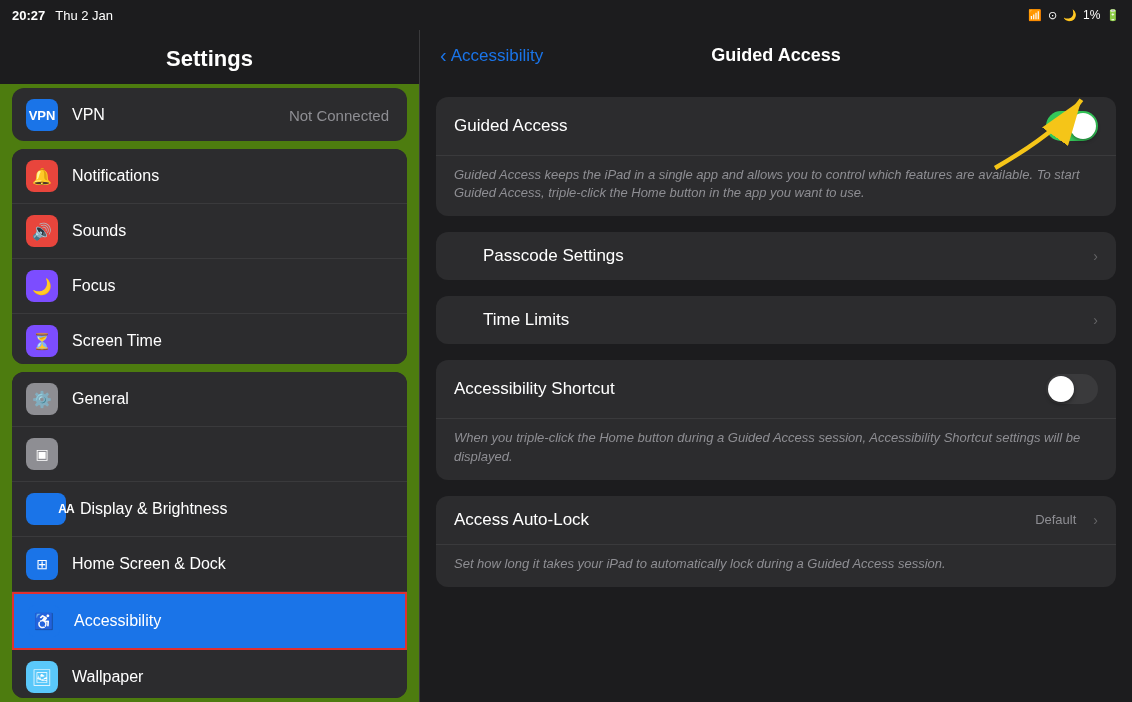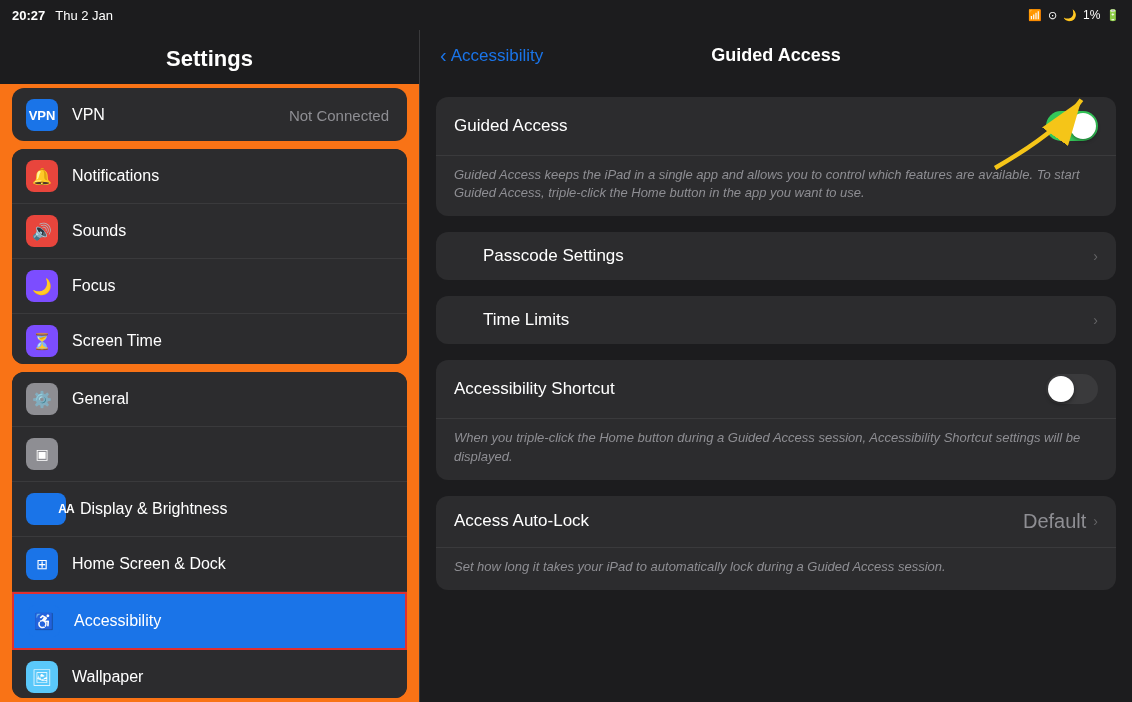--- a/index.html
+++ b/index.html
@@ -47,21 +47,21 @@
     
     .main-content {
       display: flex;
       flex: 1;
       overflow: hidden;
     }
 
     
     .sidebar {
       width: 420px;
-      background: #f97316;
+      background: #4d7c0f;
       display: flex;
       flex-direction: column;
       overflow: hidden;
       flex-shrink: 0;
       border-right: 1px solid #3a3a3c;
     }
 
     .sidebar-title {
       color: #fff;
       font-size: 22px;
@@ -205,22 +205,22 @@
     }
 
     .row-label {
       color: #fff;
       font-size: 17px;
       flex: 1;
     }
 
     .row-value {
       color: #8e8e93;
-      font-size: 20px;
-      margin-right: 7px;
+      font-size: 13px;
+      margin-right: 17px;
     }
 
     .row-chevron {
       color: #636366;
       font-size: 14px;
     }
 
     
     .toggle {
       width: 52px;

